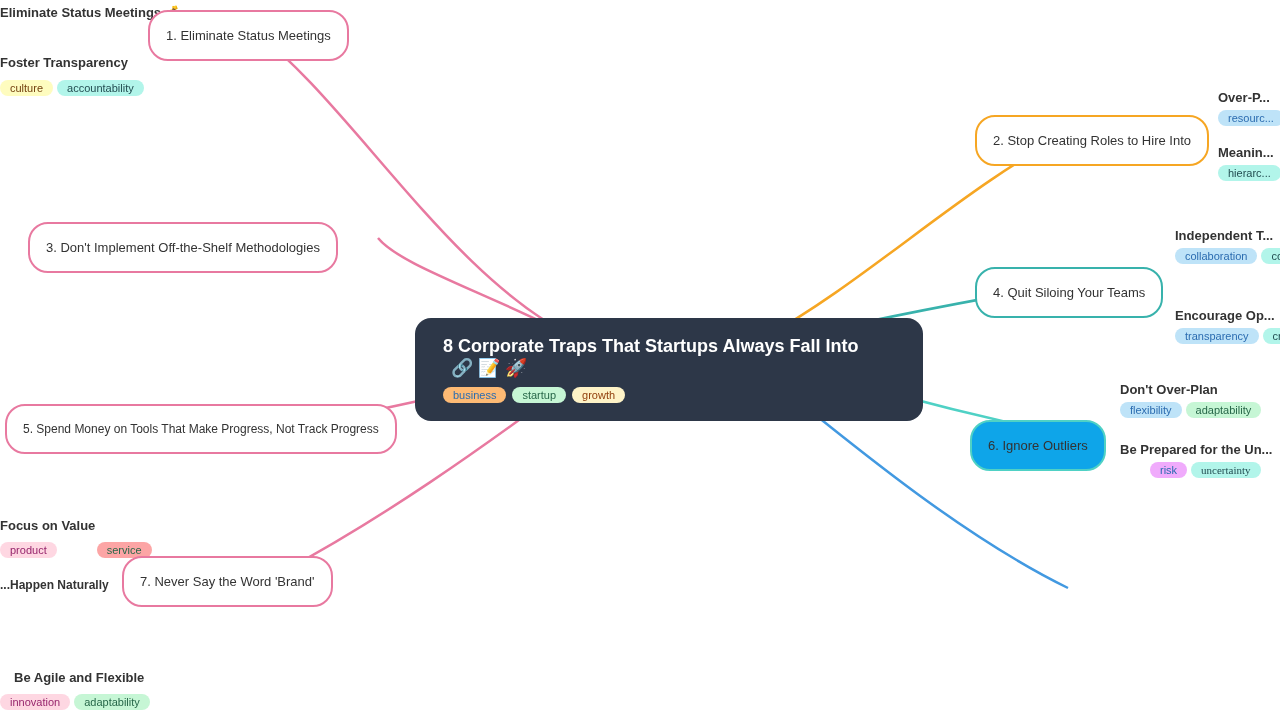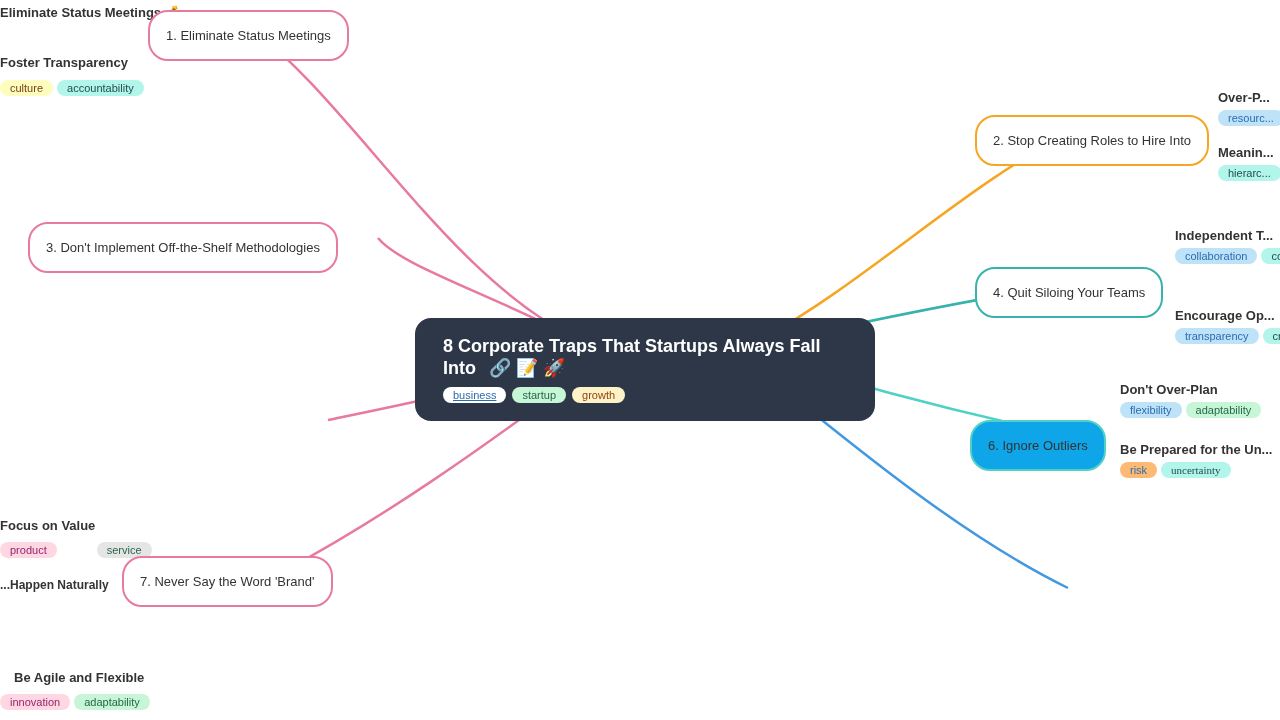--- a/index.html
+++ b/index.html
@@ -55,21 +55,21 @@
       gap: 6px;
     }
 
     .tag {
       padding: 2px 10px;
       border-radius: 12px;
       font-size: 11px;
       font-weight: 500;
     }
 
-    .tag-business { background: #ffffff; color: #2b6cb0; text-decoration: underline; }
+    .tag-business { background: #fdba74; color: #2b6cb0; }
     .tag-startup { background: #c6f6d5; color: #276749; }
     .tag-growth { background: #fef3c7; color: #92400e; }
 
     .node-pink {
       background: #fff;
       border: 2px solid #e879a0;
       color: #333;
     }
     .node-orange {
       background: #fff;
@@ -102,24 +102,24 @@
 
     .sub-tags {
       position: absolute;
       display: flex;
       gap: 4px;
     }
 
     .tag-cyan { background: #b2f5ea; color: #234e52; }
     .tag-light-blue { background: #bee3f8; color: #2b6cb0; }
     .tag-product { background: #fed7e2; color: #97266d; }
-    .tag-service { background: #e5e5e5; color: #276749; }
+    .tag-service { background: #fca5a5; color: #276749; }
     .tag-innovation { background: #fed7e2; color: #97266d; }
     .tag-adaptability { background: #c6f6d5; color: #276749; }
-    .tag-risk { background: #fdba74; color: #2b6cb0; }
+    .tag-risk { background: #f0abfc; color: #2b6cb0; margin-left: 30px; }
     .tag-uncertainty { background: #b2f5ea; color: #234e52; font-family: Liberation Serif, serif; }
     .tag-flexibility { background: #bee3f8; color: #2b6cb0; }
     .tag-adaptability2 { background: #c6f6d5; color: #276749; }
     .tag-culture { background: #fefcbf; color: #744210; }
     .tag-accountability { background: #b2f5ea; color: #234e52; }
     .tag-collab { background: #bee3f8; color: #2b6cb0; }
     .tag-transparency2 { background: #bee3f8; color: #2b6cb0; }
 
     .icons {
       display: inline-flex;
@@ -157,38 +157,39 @@
   <div class="sub-node-label" style="left:0px; top:55px;">Foster Transparency</div>
   <div class="sub-tags" style="left:0px; top:80px;border-radius:8px;">
     <span class="tag tag-culture">culture</span>
     <span class="tag tag-accountability">accountability</span>
   </div>
 
   <div class="node node-pink" style="left:148px; top:10px;">1. Eliminate Status Meetings</div>
 
   <div class="node node-pink" style="left:28px; top:222px;">3. Don't Implement Off-the-Shelf Methodologies</div>
 
+  <div class="node node-pink" style="left:5px; top:404px; font-size:12px;">5. Spend Money on Tools That Make Progress, Not Track Progress</div>
 
   <div class="sub-node-label" style="left:0px; top:518px;">Focus on Value</div>
   <div class="sub-tags" style="left:0px; top:542px;gap:40px;">
     <span class="tag tag-product">product</span>
     <span class="tag tag-service">service</span>
   </div>
 
   <div class="sub-node-label" style="left:0px; top:578px; font-size:12px;">...Happen Naturally</div>
 
   <div class="node node-pink" style="left:122px; top:556px;">7. Never Say the Word 'Brand'</div>
 
   <div class="sub-node-label" style="left:0px; top:670px;padding-left:14px;">Be Agile and Flexible</div>
   <div class="sub-tags" style="left:0px; top:694px;">
     <span class="tag tag-innovation">innovation</span>
     <span class="tag tag-adaptability">adaptability</span>
   </div>
 
-  <div class="node-center" style="left:415px; top:318px; width:460px;">
+  <div class="node-center" style="left:415px; top:318px; width:508px;">
     <span>8 Corporate Traps That Startups Always Fall Into</span>
     <span class="icons">🔗 📝 🚀</span>
     <div class="tags">
       <span class="tag tag-business">business</span>
       <span class="tag tag-startup">startup</span>
       <span class="tag tag-growth">growth</span>
     </div>
   </div>
 
   <div class="node node-orange" style="left:975px; top:115px;">2. Stop Creating Roles to Hire Into</div>

